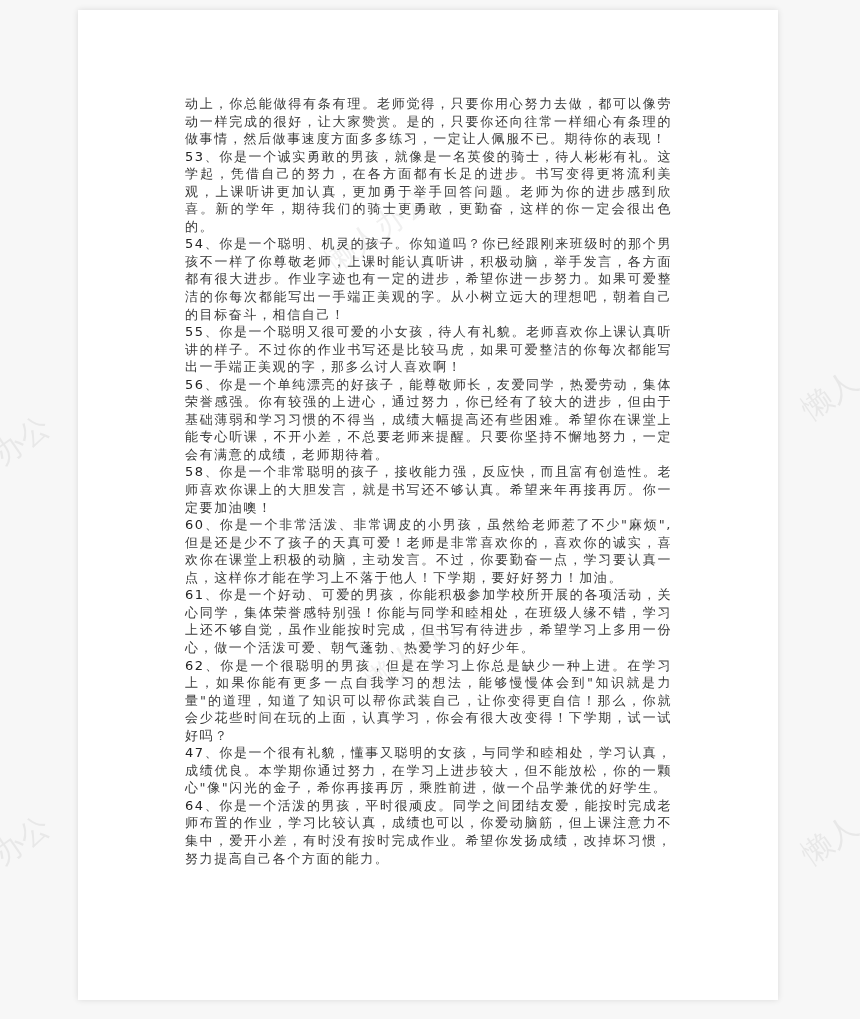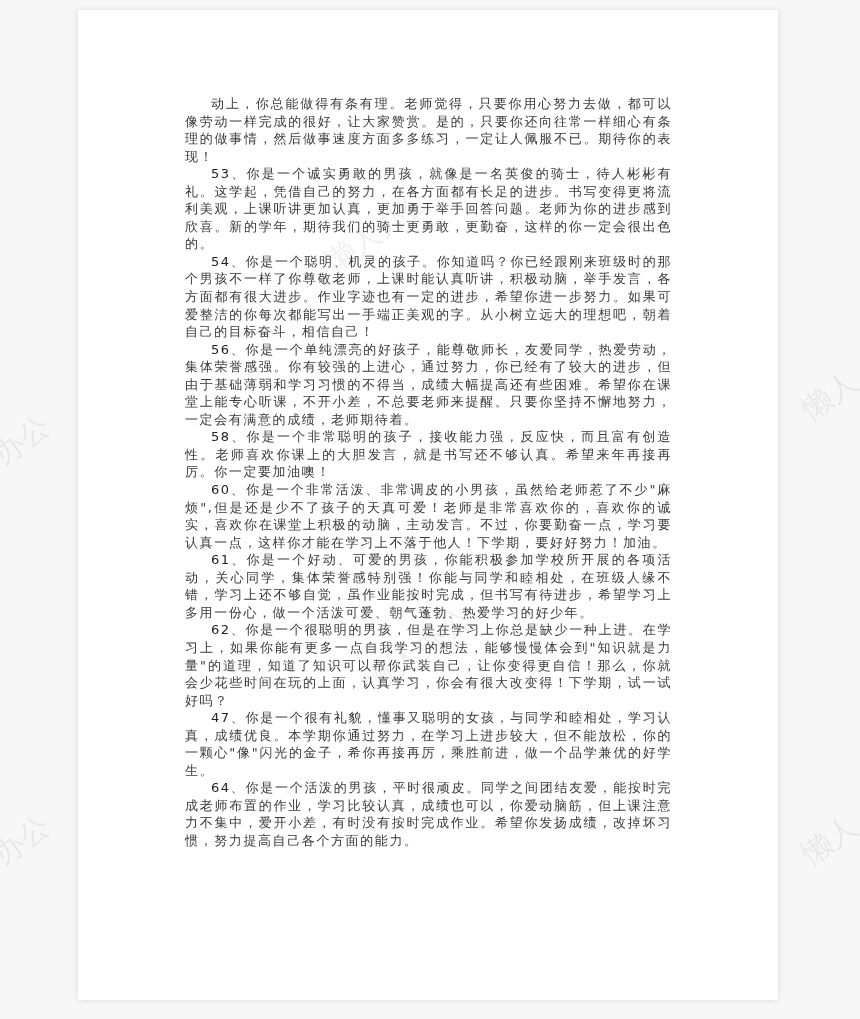--- a/index.html
+++ b/index.html
@@ -22,21 +22,21 @@
       left: 107px; top: 85px;
       width: 487px;
       font-size: 13px;
       line-height: 17.55px;
       color: #3a3a3a;
       text-align: justify;
       text-justify: inter-character;
       letter-spacing: 1.6px;
     }
     .content p { margin: 0; }
-    .num { color: #222; margin-left: 26px; }
+    .num { color: #222; }
     .watermark {
       position: absolute;
       color: rgba(0,0,0,0.06);
       font-size: 30px;
       transform: rotate(-35deg);
       white-space: nowrap;
       pointer-events: none;
       font-family: "DejaVu Serif", serif;
     }
   </style>
@@ -49,20 +49,21 @@
 <div class="watermark" style="left:800px; top:820px;">懒人</div>
 
 <div class="page">
   <div class="watermark" style="left:240px; top:200px;">懒人办公</div>
   <div class="watermark" style="left:280px; top:620px;">懒人办公</div>
 
   <div class="content">
     <p><span class="num"></span><span>动上，你总能做得有条有理。老师觉得，只要你用心努力去做，都可以像劳动一样完成的很好，让大家赞赏。是的，只要你还向往常一样细心有条理的做事情，然后做事速度方面多多练习，一定让人佩服不已。期待你的表现！</span></p>
     <p><span class="num">53</span><span>、你是一个诚实勇敢的男孩，就像是一名英俊的骑士，待人彬彬有礼。这学起，凭借自己的努力，在各方面都有长足的进步。书写变得更将流利美观，上课听讲更加认真，更加勇于举手回答问题。老师为你的进步感到欣喜。新的学年，期待我们的骑士更勇敢，更勤奋，这样的你一定会很出色的。</span></p>
     <p><span class="num">54</span><span>、你是一个聪明、机灵的孩子。你知道吗？你已经跟刚来班级时的那个男孩不一样了你尊敬老师，上课时能认真听讲，积极动脑，举手发言，各方面都有很大进步。作业字迹也有一定的进步，希望你进一步努力。如果可爱整洁的你每次都能写出一手端正美观的字。从小树立远大的理想吧，朝着自己的目标奋斗，相信自己！</span></p>
+    <p><span class="num">55</span><span>、你是一个聪明又很可爱的小女孩，待人有礼貌。老师喜欢你上课认真听讲的样子。不过你的作业书写还是比较马虎，如果可爱整洁的你每次都能写出一手端正美观的字，那多么讨人喜欢啊！</span></p>
     <p><span class="num">56</span><span>、你是一个单纯漂亮的好孩子，能尊敬师长，友爱同学，热爱劳动，集体荣誉感强。你有较强的上进心，通过努力，你已经有了较大的进步，但由于基础薄弱和学习习惯的不得当，成绩大幅提高还有些困难。希望你在课堂上能专心听课，不开小差，不总要老师来提醒。只要你坚持不懈地努力，一定会有满意的成绩，老师期待着。</span></p>
     <p><span class="num">58</span><span>、你是一个非常聪明的孩子，接收能力强，反应快，而且富有创造性。老师喜欢你课上的大胆发言，就是书写还不够认真。希望来年再接再厉。你一定要加油噢！</span></p>
     <p><span class="num">60</span><span>、你是一个非常活泼、非常调皮的小男孩，虽然给老师惹了不少"麻烦",但是还是少不了孩子的天真可爱！老师是非常喜欢你的，喜欢你的诚实，喜欢你在课堂上积极的动脑，主动发言。不过，你要勤奋一点，学习要认真一点，这样你才能在学习上不落于他人！下学期，要好好努力！加油。</span></p>
     <p><span class="num">61</span><span>、你是一个好动、可爱的男孩，你能积极参加学校所开展的各项活动，关心同学，集体荣誉感特别强！你能与同学和睦相处，在班级人缘不错，学习上还不够自觉，虽作业能按时完成，但书写有待进步，希望学习上多用一份心，做一个活泼可爱、朝气蓬勃、热爱学习的好少年。</span></p>
     <p><span class="num">62</span><span>、你是一个很聪明的男孩，但是在学习上你总是缺少一种上进。在学习上，如果你能有更多一点自我学习的想法，能够慢慢体会到"知识就是力量"的道理，知道了知识可以帮你武装自己，让你变得更自信！那么，你就会少花些时间在玩的上面，认真学习，你会有很大改变得！下学期，试一试好吗？</span></p>
     <p><span class="num">47</span><span>、你是一个很有礼貌，懂事又聪明的女孩，与同学和睦相处，学习认真，成绩优良。本学期你通过努力，在学习上进步较大，但不能放松，你的一颗心"像"闪光的金子，希你再接再厉，乘胜前进，做一个品学兼优的好学生。</span></p>
     <p><span class="num">64</span><span>、你是一个活泼的男孩，平时很顽皮。同学之间团结友爱，能按时完成老师布置的作业，学习比较认真，成绩也可以，你爱动脑筋，但上课注意力不集中，爱开小差，有时没有按时完成作业。希望你发扬成绩，改掉坏习惯，努力提高自己各个方面的能力。</span></p>
   </div>
 </div>
 

